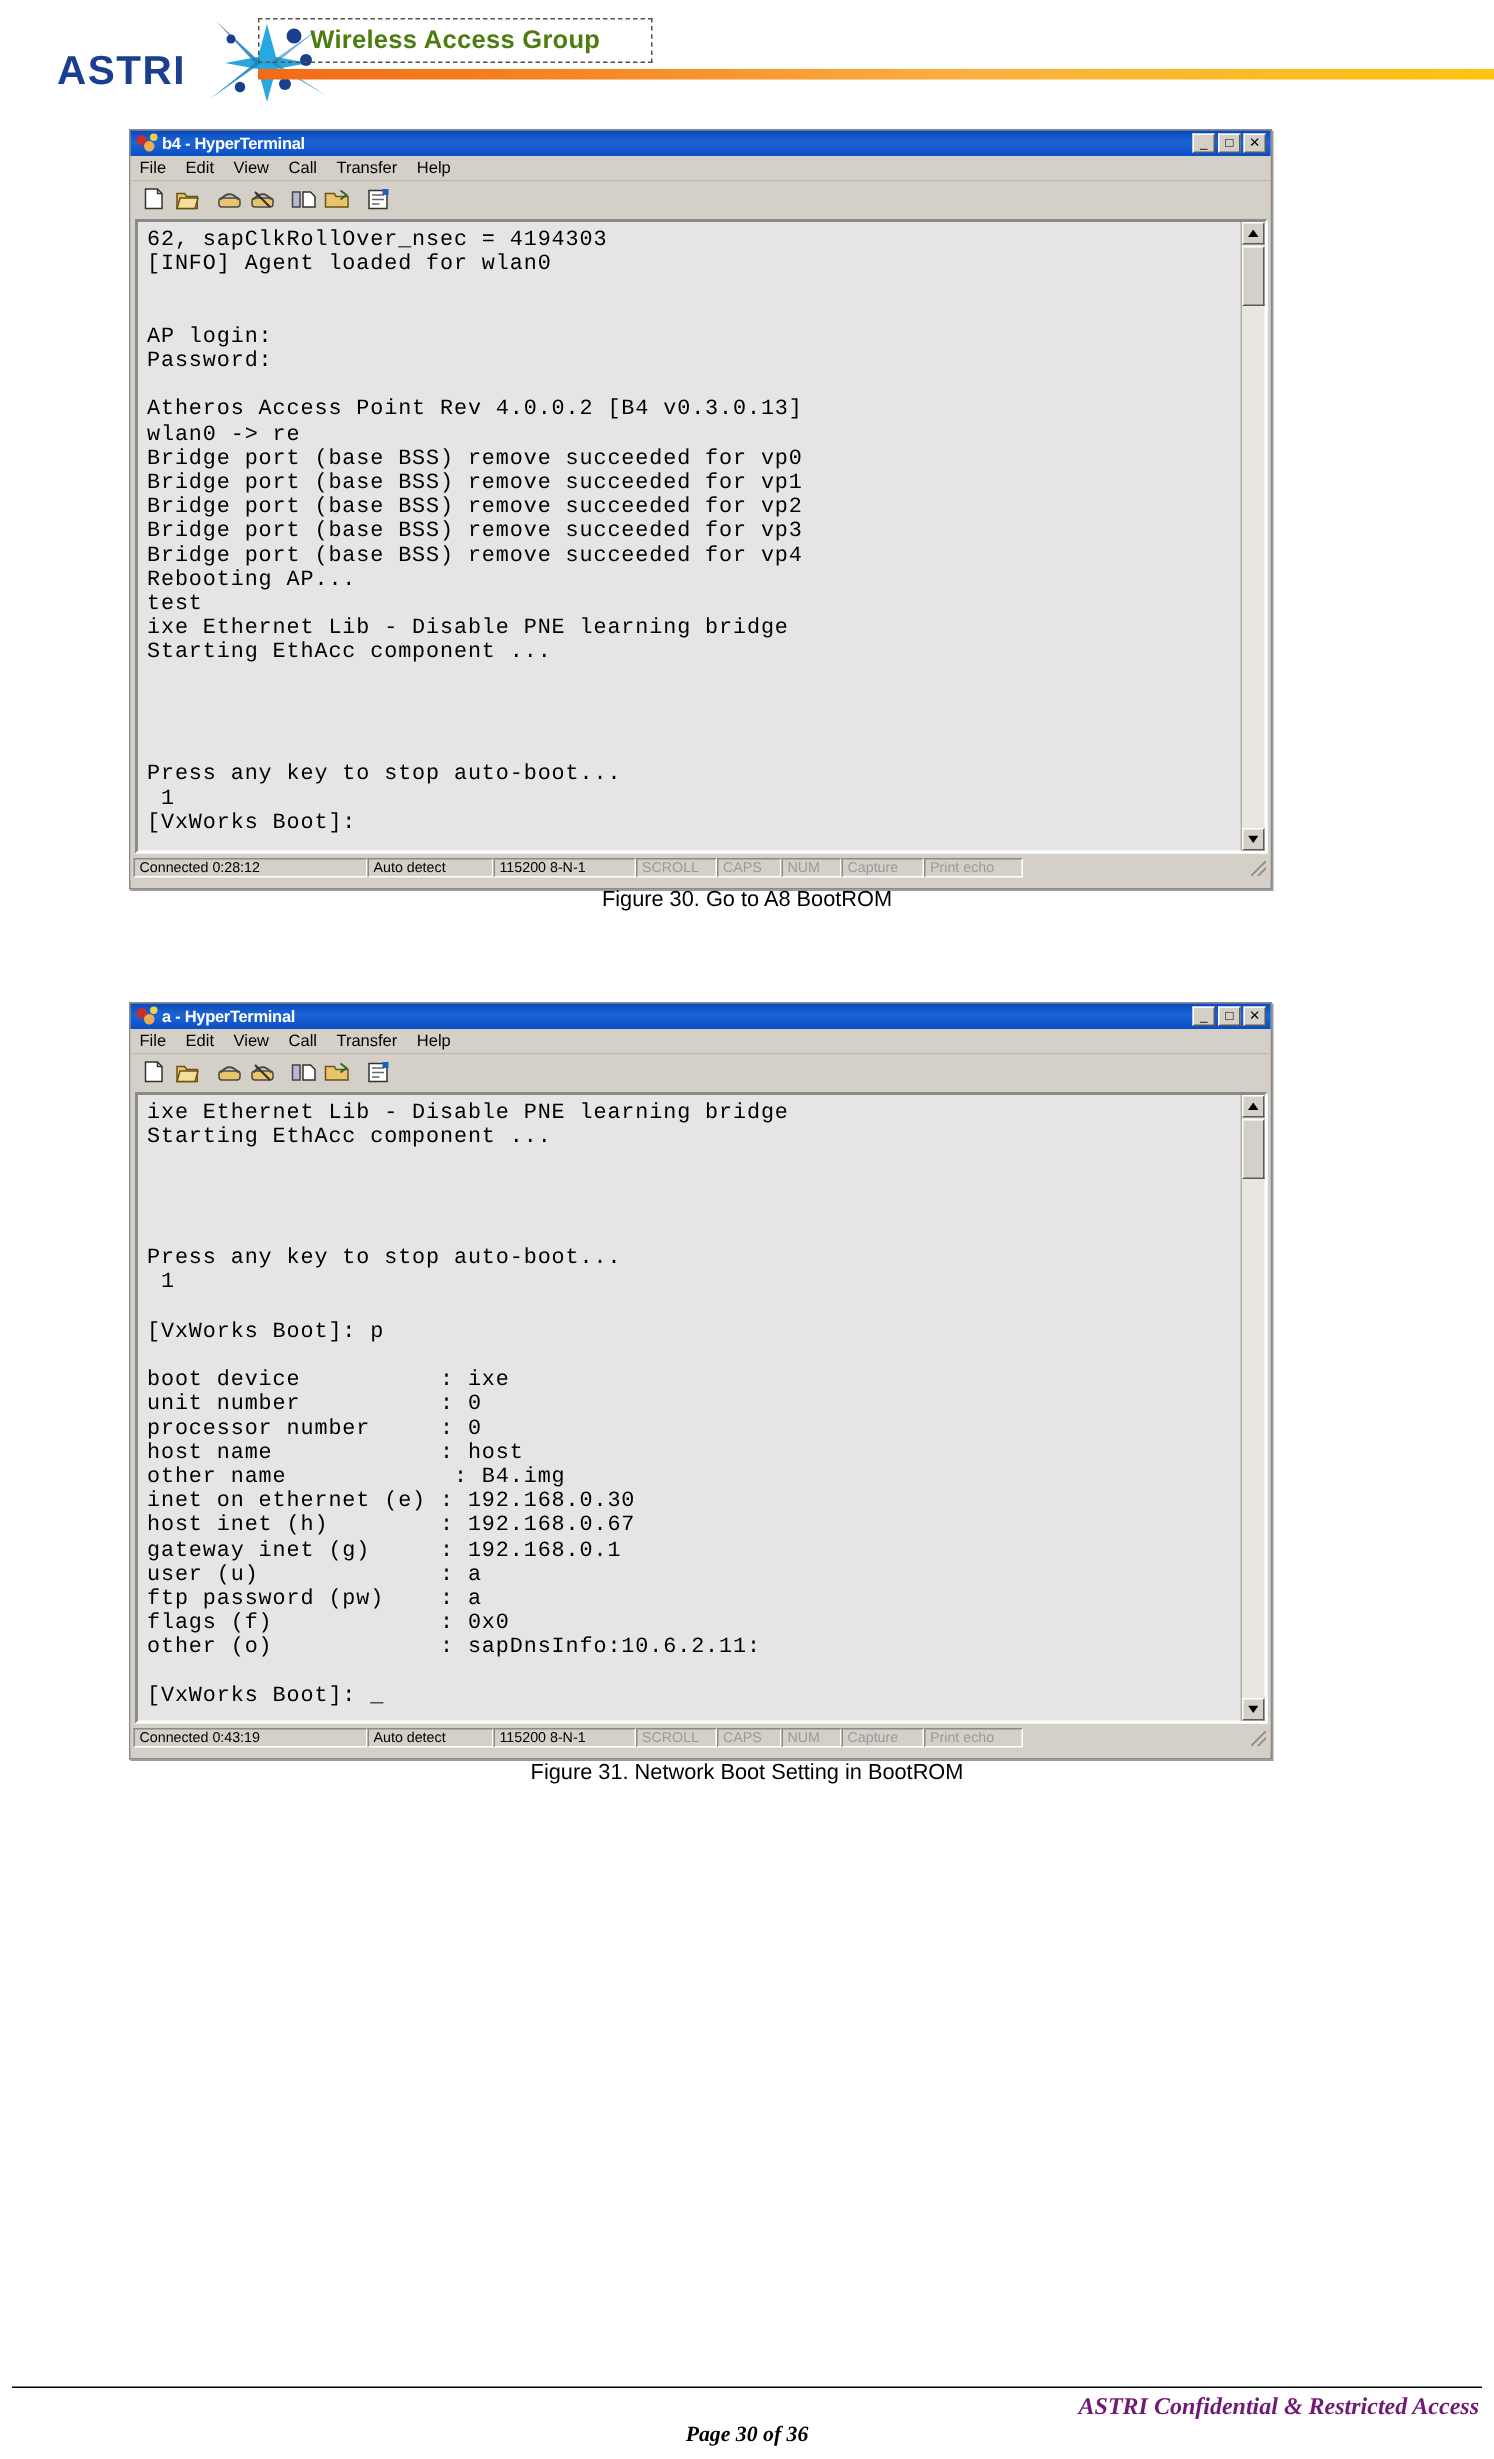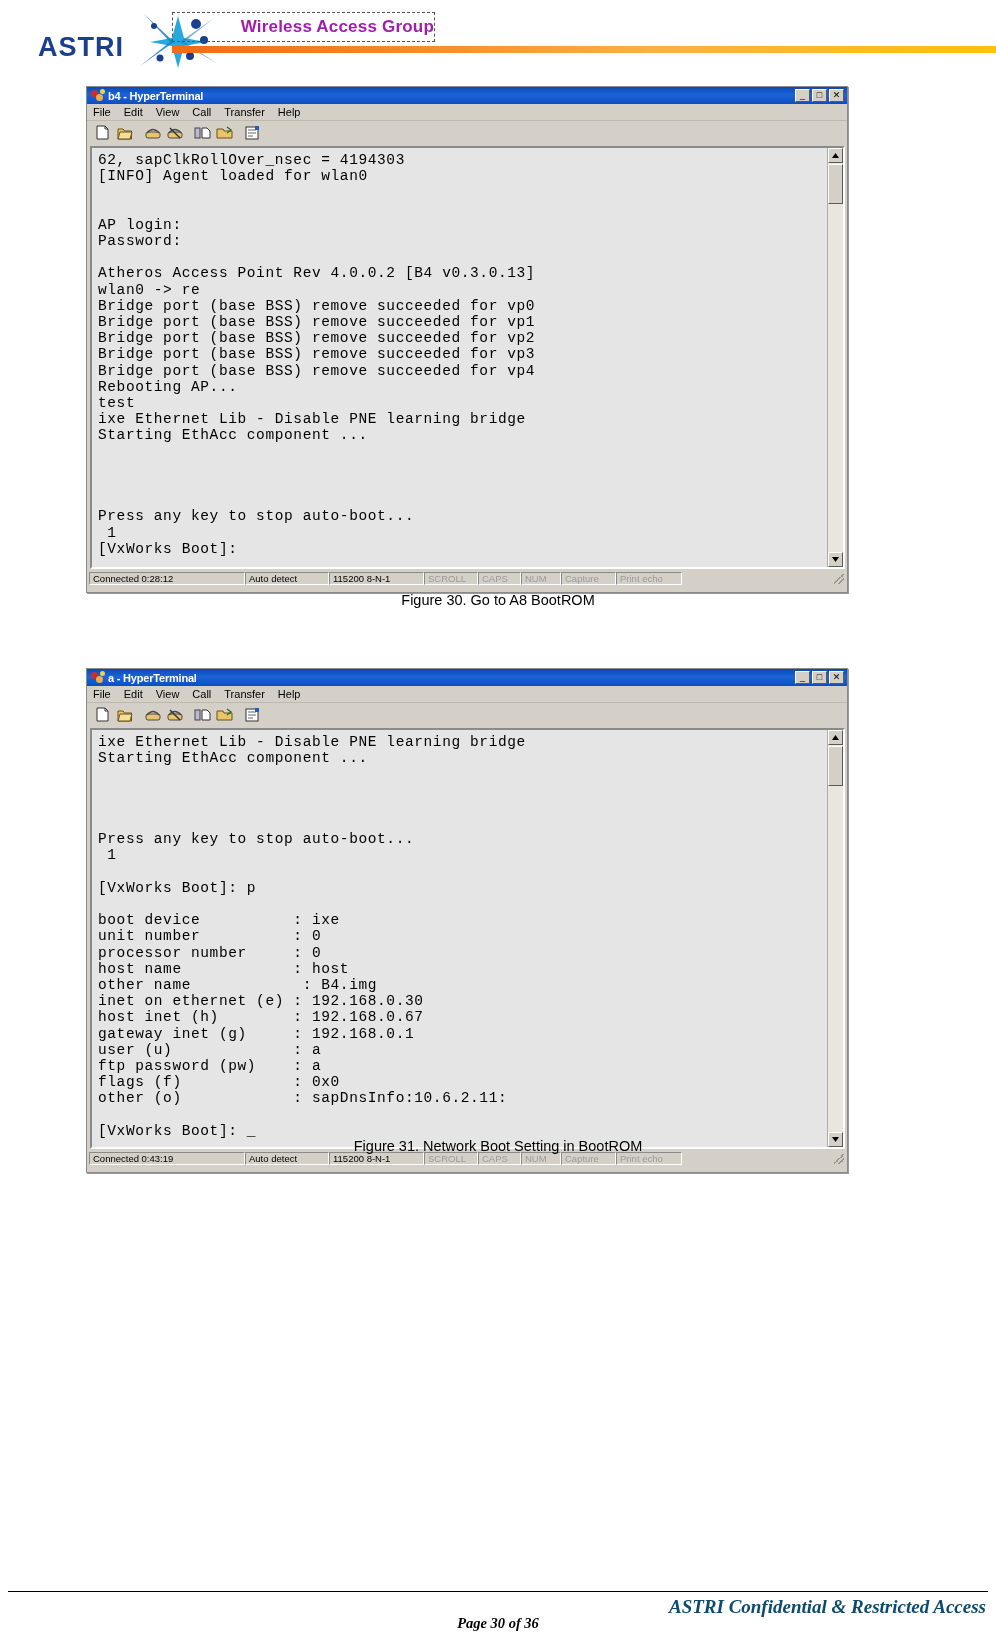--- a/index.html
+++ b/index.html
@@ -41,22 +41,22 @@
     position: absolute;
     left: 172px; top: 12px;
     width: 263px; height: 30px;
     border: 1px dashed #555;
     box-sizing: border-box;
   }
   .wag-text {
     font-family: "Liberation Sans", sans-serif;
     font-weight: bold;
     font-size: 17px;
-    color: #a21caf;
-    text-align: right;
+    color: #4d7c0f;
+    text-align: center;
     line-height: 28px;
     letter-spacing: 0.2px;
   }
   .banner-rule {
     position: absolute;
     left: 172px; top: 46px;
     width: 824px; height: 7px;
     background: linear-gradient(to right, #f26a17 0%, #f58220 22%, #fbb040 58%, #ffc20e 100%);
   }
 
@@ -260,22 +260,22 @@
     font-size: 14.5px;
     color: #000;
     margin-top: 44px;
   }
   .footer-right {
     position: absolute;
     right: 10px; top: 1596px;
     font-family: "Liberation Serif", serif;
     font-style: italic;
     font-weight: bold;
-    font-size: 19px;
-    color: #0c4a6e;
+    font-size: 16px;
+    color: #701a75;
     text-align: left;
   }
   .footer-center {
     position: absolute;
     left: 0; top: 1615px;
     width: 996px;
     text-align: center;
     font-family: "Liberation Serif", serif;
     font-style: italic;
     font-weight: bold;
@@ -567,18 +567,18 @@
     <div class="sb-cell" style="width:95px;">115200 8-N-1</div>
     <div class="sb-cell dim" style="width:54px;">SCROLL</div>
     <div class="sb-cell dim" style="width:43px;">CAPS</div>
     <div class="sb-cell dim" style="width:40px;">NUM</div>
     <div class="sb-cell dim" style="width:55px;">Capture</div>
     <div class="sb-cell dim" style="width:66px;">Print echo</div>
     <div class="sb-grip"></div>
   </div>
 </div>
 
-<div class="figcap" style="top:1138px;">Figure 31. Network Boot Setting in BootROM</div>
+<div class="figcap" style="top:1174px;">Figure 31. Network Boot Setting in BootROM</div>
 
 <div class="footer-rule"></div>
 <div class="footer-left">A8 Configuration Manual - fm_1.2.6.3_v4.1.FCC.doc</div>
 <div class="footer-right">ASTRI Confidential &amp; Restricted Access</div>
 <div class="footer-center">Page 30 of 36</div>
 
 </body></html>

